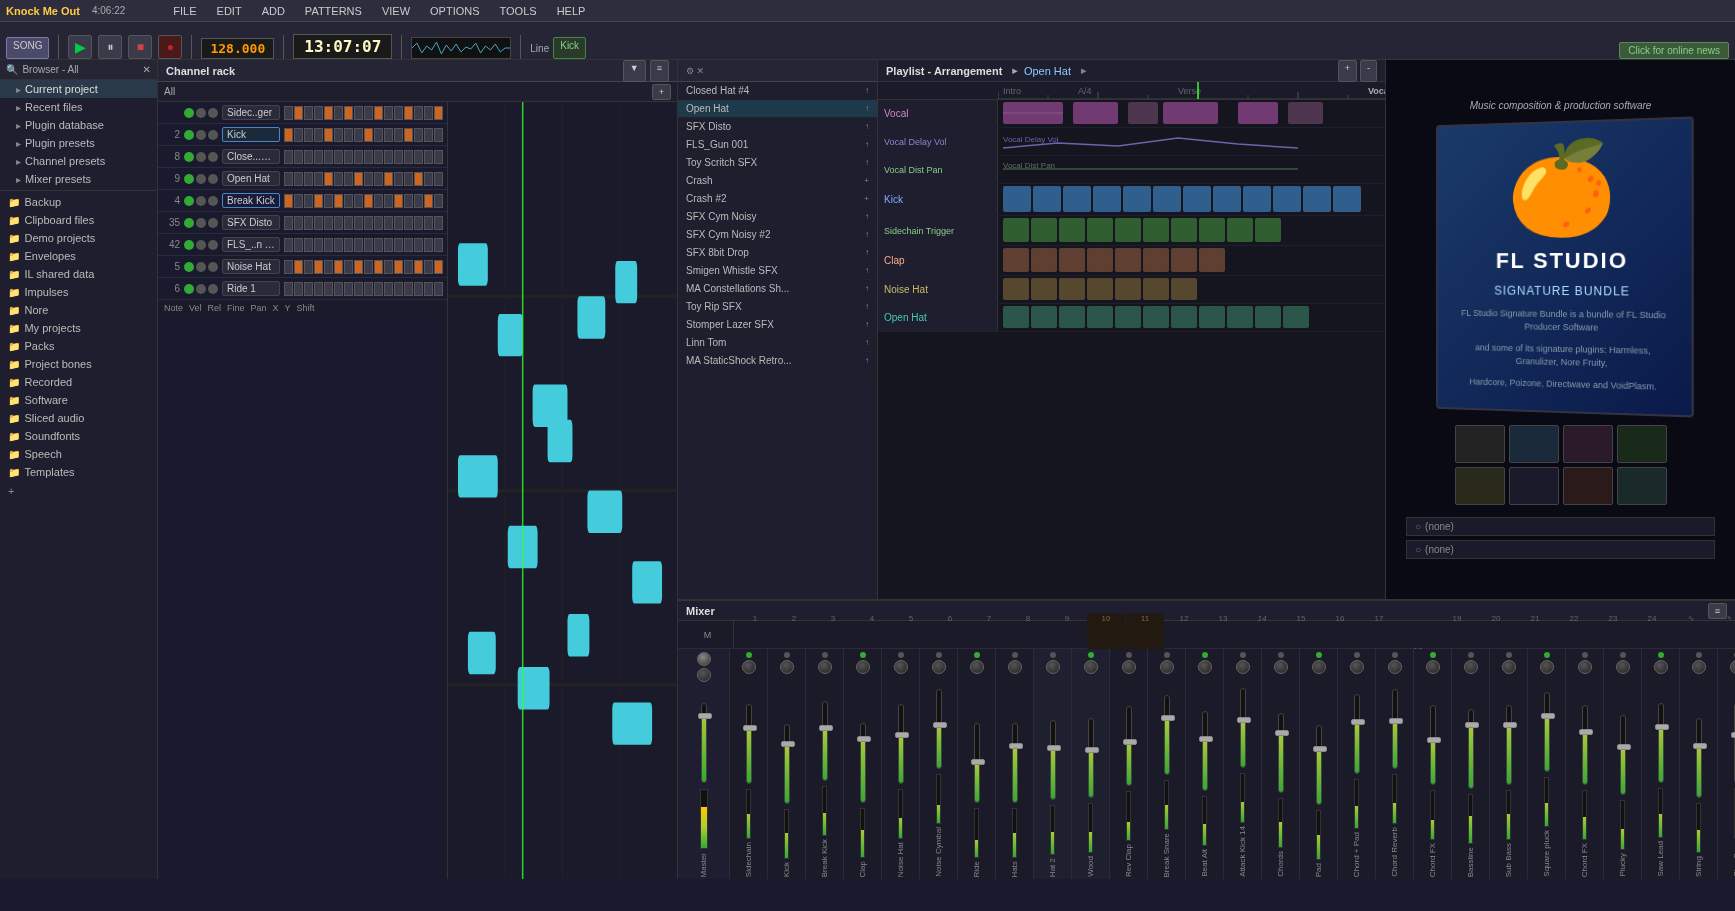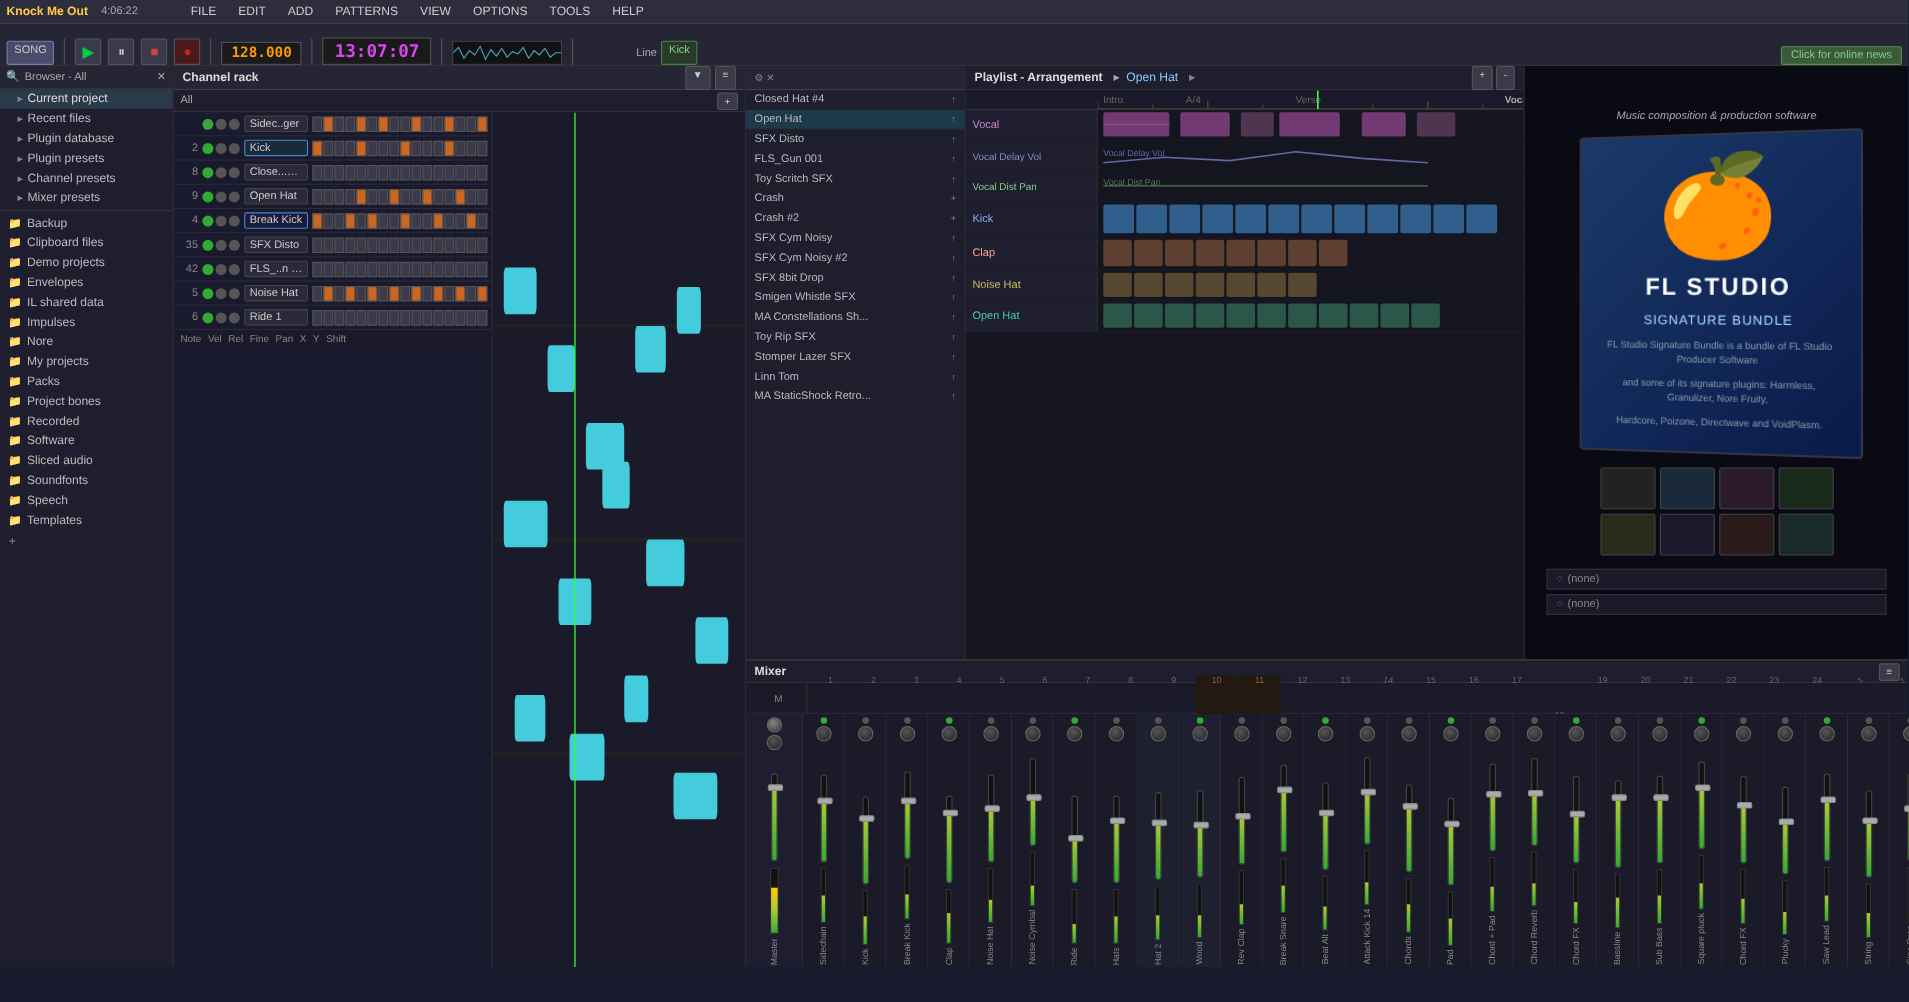--- a/index.html
+++ b/index.html
@@ -57,21 +57,21 @@
       border: 1px solid #555;
       color: #ff9900;
       font-size: 13px;
       font-weight: bold;
       padding: 2px 8px;
       font-family: monospace;
     }
     .time-display {
       background: #1a1a1a;
       border: 1px solid #555;
-      color: #d946ef;
+      color: #fef9c3;
       font-size: 16px;
       font-weight: bold;
       padding: 2px 10px;
       font-family: monospace;
     }
     .transport-btn {
       background: #3a3a4a;
       border: 1px solid #555;
       width: 24px;
       height: 24px;
@@ -492,21 +492,21 @@
   <div class="toolbar-sep"></div>
   <div class="time-display">13:07:07</div>
   <div class="toolbar-sep"></div>
 
   <div style="width:100px; height:22px; background:#111; border:1px solid #444; overflow:hidden; display:flex; align-items:center;">
     <svg width="100" height="20" viewBox="0 0 100 20">
       <polyline points="0,10 5,5 10,15 15,8 20,12 25,4 30,16 35,7 40,13 45,6 50,14 55,9 60,11 65,5 70,15 75,8 80,12 85,6 90,14 95,10 100,10" fill="none" stroke="#44aacc" stroke-width="1"></polyline>
     </svg>
   </div>
   <div class="toolbar-sep"></div>
-  <div style="display:flex; align-items:center; gap:4px; font-size:10px; color:#aaa;margin-left:48px;">
+  <div style="display:flex; align-items:center; gap:4px; font-size:10px; color:#aaa;">
     <span>Line</span>
     <div class="toolbar-btn" style="background:#2a3a2a; border-color:#448844; color:#88cc88;">
       <span>Kick</span>
     </div>
   </div>
   <div style="flex:1"></div>
   <div class="news-btn">Click for online news</div>
 </div>
 
 <div class="main-layout">
@@ -1093,20 +1093,39 @@
                 <rect x="185" y="2" width="28" height="26" fill="#336699" rx="2" opacity="0.9"></rect>
                 <rect x="215" y="2" width="28" height="26" fill="#336699" rx="2" opacity="0.9"></rect>
                 <rect x="245" y="2" width="28" height="26" fill="#336699" rx="2" opacity="0.9"></rect>
                 <rect x="275" y="2" width="28" height="26" fill="#336699" rx="2" opacity="0.9"></rect>
                 <rect x="305" y="2" width="28" height="26" fill="#336699" rx="2" opacity="0.9"></rect>
                 <rect x="335" y="2" width="28" height="26" fill="#336699" rx="2" opacity="0.9"></rect>
               </svg>
             </div>
           </div>
 
+          <div class="track-row" style="height:30px;">
+            <div class="track-label">
+              <span style="color:#88cc88; font-size:9px;">Sidechain Trigger</span>
+            </div>
+            <div class="track-content">
+              <svg width="100%" height="100%">
+                <rect x="5" y="2" width="26" height="24" fill="#336633" rx="2" opacity="0.9"></rect>
+                <rect x="33" y="2" width="26" height="24" fill="#336633" rx="2" opacity="0.9"></rect>
+                <rect x="61" y="2" width="26" height="24" fill="#336633" rx="2" opacity="0.9"></rect>
+                <rect x="89" y="2" width="26" height="24" fill="#336633" rx="2" opacity="0.9"></rect>
+                <rect x="117" y="2" width="26" height="24" fill="#336633" rx="2" opacity="0.9"></rect>
+                <rect x="145" y="2" width="26" height="24" fill="#336633" rx="2" opacity="0.9"></rect>
+                <rect x="173" y="2" width="26" height="24" fill="#336633" rx="2" opacity="0.9"></rect>
+                <rect x="201" y="2" width="26" height="24" fill="#336633" rx="2" opacity="0.9"></rect>
+                <rect x="229" y="2" width="26" height="24" fill="#336633" rx="2" opacity="0.9"></rect>
+                <rect x="257" y="2" width="26" height="24" fill="#336633" rx="2" opacity="0.9"></rect>
+              </svg>
+            </div>
+          </div>
 
           <div class="track-row" style="height:30px;">
             <div class="track-label">
               <span style="color:#ffaa88;">Clap</span>
             </div>
             <div class="track-content">
               <svg width="100%" height="100%">
                 <rect x="5" y="2" width="26" height="24" fill="#664433" rx="2" opacity="0.9"></rect>
                 <rect x="33" y="2" width="26" height="24" fill="#664433" rx="2" opacity="0.9"></rect>
                 <rect x="61" y="2" width="26" height="24" fill="#664433" rx="2" opacity="0.9"></rect>

